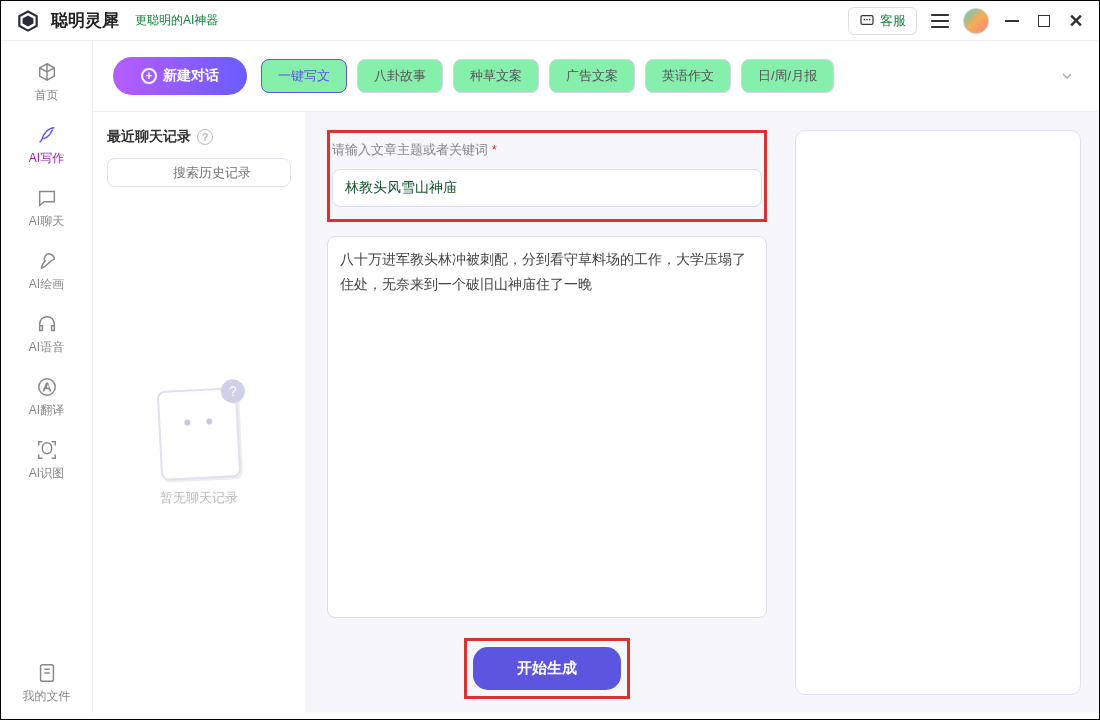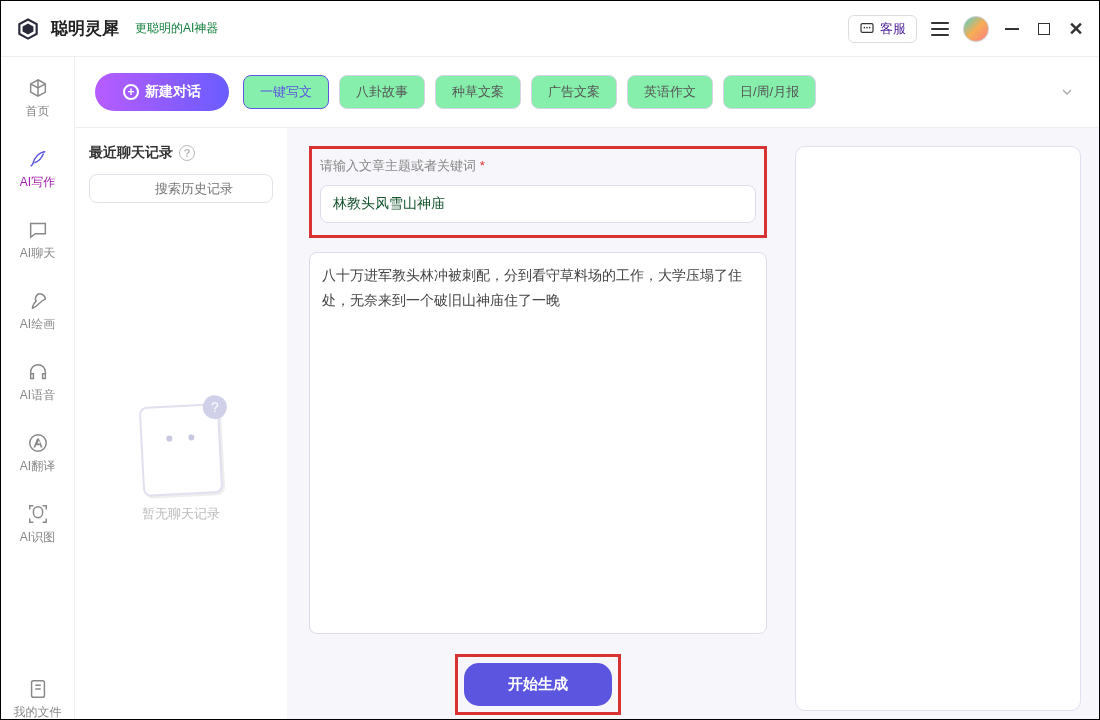--- a/index.html
+++ b/index.html
@@ -1,32 +1,32 @@
 <!DOCTYPE html>
 <html><head>
 <meta charset="utf-8">
 <style>
   * { box-sizing: border-box; margin: 0; padding: 0; font-family: "Microsoft YaHei", "PingFang SC", sans-serif; }
   body { width: 1100px; height: 720px; background: #fff; overflow: hidden; border:1px solid #000; }
-  .titlebar { height: 56px; display: flex; align-items: center; padding: 4px 14px; border-bottom: 1px solid #eee; gap:10px;}
+  .titlebar { height: 40px; display: flex; align-items: center; padding: 4px 14px; border-bottom: 1px solid #eee; gap:10px;}
   .logo-icon { width: 26px; height: 26px; display:flex;align-items:center;justify-content:center;}
   .app-title { font-size: 17px; font-weight: 700; color:#222;}
   .app-sub { font-size: 12px; color: #15803d; margin-left:6px;}
   .titlebar-right { margin-left: auto; display:flex; align-items:center; gap:14px;}
-  .cs-btn { display:flex;align-items:center;gap:5px;border:1px solid #ddd;border-radius:6px;padding:4px 10px;font-size:13px;color:#4c1d95;}
+  .cs-btn { display:flex;align-items:center;gap:5px;border:1px solid #ddd;border-radius:6px;padding:4px 10px;font-size:13px;color:#15803d;}
   .hamburger { display:flex;flex-direction:column;gap:4px;}
   .hamburger span{width:18px;height:2px;background:#333;border-radius:1px;}
   .avatar { width:26px;height:26px;border-radius:50%;background:linear-gradient(135deg,#4fd1c5,#f6ad55,#fc8181);border:1px solid #ccc;}
   .win-btn { width:18px;height:18px;display:flex;align-items:center;justify-content:center;font-size:14px;color:#333;}
   .win-box { width:12px;height:12px;border:1.5px solid #333;}
   .win-x { font-size:18px;font-weight:700;}
   .min-line{width:14px;height:2px;background:#333;}
 
   .shell { display:flex; height: calc(720px - 48px); }
-  .sidebar { width: 74px; border-right:1px solid #eee; display:flex;flex-direction:column;align-items:center;padding-top:12px;gap:12px;}
+  .sidebar { width: 92px; border-right:1px solid #eee; display:flex;flex-direction:column;align-items:center;padding-top:12px;gap:4px;}
   .side-item { width:60px;display:flex;flex-direction:column;align-items:center;gap:4px;padding:8px 0;color:#888;font-size:12px;border-radius:8px;}
   .side-item.active { color:#a21caf;}
   .side-item .ico { width:22px;height:22px;display:flex;align-items:center;justify-content:center;}
   .sidebar .spacer{flex:1;}
   
   .main { flex:1; background:#f6f6fb; display:flex;flex-direction:column;}
   .toolbar { display:flex;align-items:center;padding:16px 20px;gap:14px; background:#fff;border-bottom:1px solid #eee;}
   .new-chat { background:linear-gradient(90deg,#b75cff,#6a5cff);color:#fff;border-radius:22px;padding:10px 28px;font-size:14px;font-weight:600;display:flex;align-items:center;gap:6px;}
   .new-chat .plus{width:16px;height:16px;border:2px solid #fff;border-radius:50%;display:flex;align-items:center;justify-content:center;font-size:12px;line-height:1;}
   .cat-tabs { display:flex;gap:10px;flex-wrap:wrap;flex:1;}
@@ -41,21 +41,21 @@
   .search-box { border:1px solid #e2e2ea;border-radius:8px;display:flex;align-items:center;padding:6px 10px;gap:6px;color:#aaa;font-size:13px;}
   .search-box .mag{width:14px;height:14px;}
   .search-box input{border:none;outline:none;flex:1;font-size:13px;color:#333;background:transparent;text-align:center;}
   .empty-state{flex:1;display:flex;flex-direction:column;align-items:center;justify-content:center;gap:10px;color:#bbb;font-size:13px;}
   .empty-icon{width:80px;height:90px;background:#fff;border:2px solid #e0e0ee;border-radius:8px;position:relative;transform:rotate(-3deg);box-shadow:2px 2px 0 #eee;}
   .empty-icon::after{content:"?";position:absolute;top:-10px;right:-10px;width:24px;height:24px;border-radius:50%;background:#d0d0e8;color:#fff;display:flex;align-items:center;justify-content:center;font-size:14px;}
   .empty-face{position:absolute;top:28px;left:0;right:0;display:flex;justify-content:center;gap:16px;color:#c8c8e0;}
   .empty-face span{width:6px;height:6px;border-radius:50%;background:#c8c8e0;}
 
   .form-col { flex:1;padding:18px 22px 14px;display:flex;flex-direction:column;gap:14px;}
-  .red-box { border:3px solid #d83333;padding:8px 8px 12px;display:flex;flex-direction:column;gap:10px;}
+  .red-box { border:3px solid #d83333;padding:8px 2px 12px;display:flex;flex-direction:column;gap:10px;}
   .lbl { font-size:13px;color:#888;}
   .req{color:#d33;}
   .text-input { width:100%;border:1px solid #dcdceb;border-radius:8px;padding:10px 12px;font-size:14px;color:#14532d;outline:none;}
   .text-area { width:100%;border:1px solid #dcdceb;border-radius:8px;padding:10px 12px;font-size:14px;color:#444;line-height:1.8;outline:none;resize:none;flex:1;min-height:330px;}
   .btn-row{display:flex;justify-content:center;margin-top:6px;}
   .red-btn-wrap{border:3px solid #d83333;padding:6px;}
   .gen-btn{background:#5b55e0;color:#fff;border:none;border-radius:15px;padding:12px 44px;font-size:15px;font-weight:600;}
 
   .output-col{width:310px;padding:18px 18px 18px 6px;}
   .output-panel{width:100%;height:100%;border:1px solid #e0e0ee;border-radius:10px;background:#fff;}

